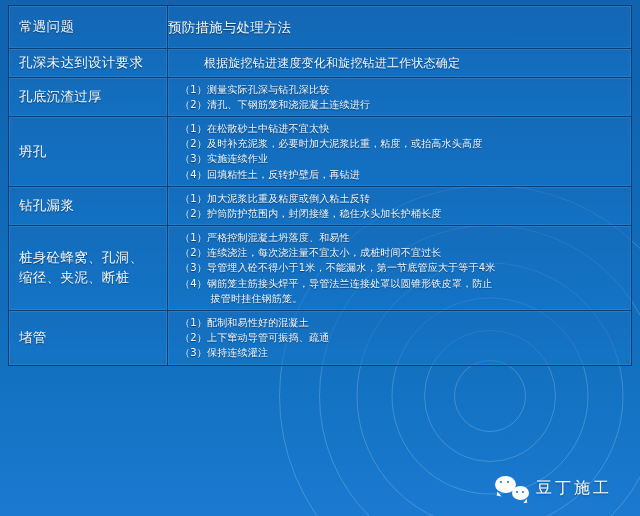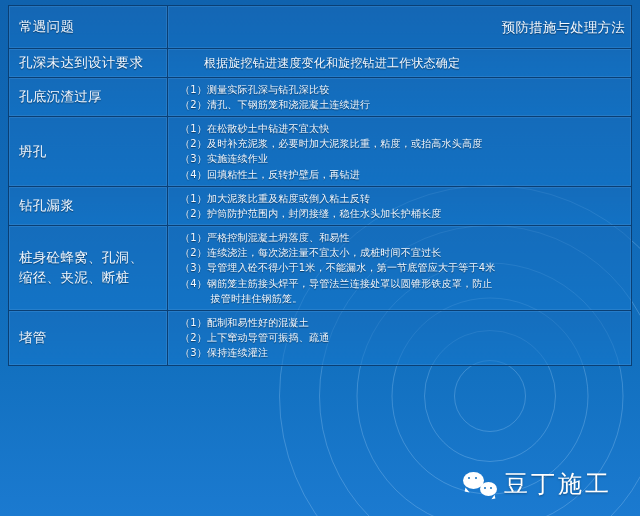--- a/index.html
+++ b/index.html
@@ -88,21 +88,21 @@
   
   tr.header td {
     background: linear-gradient(180deg, rgba(22,104,182,0.8), rgba(18,110,192,0.7));
     height: 34px;
   }
   tr.header td.col-issue,
   tr.header td.col-measure {
     font-size: 13.5px;
   }
   tr.header td.col-measure {
-    text-align: right;
+    text-align: left;
     padding-left: 0;
   }
   
   td.single-line {
     padding-left: 36px;
     font-size: 12px;
   }
   ol.items {
     margin: 0;
     padding: 0;
@@ -166,21 +166,21 @@
     width: 2.4px; height: 2.4px;
     background: #1270bf;
     border-radius: 50%;
   }
   .d1 { left: 5px;  top: 5px; }
   .d2 { left: 12px; top: 5px; }
   .d3 { right: 11px; bottom: 7px; }
   .d4 { right: 5px;  bottom: 7px; }
   .logo-text {
     color: #ffffff;
-    font-size: 24px;
+    font-size: 16px;
     letter-spacing: 3px;
     font-family: Liberation Sans, sans-serif;
     text-shadow: 0 1px 2px rgba(0,0,0,0.35);
   }
 </style>
 </head>
 <body>
 
 <div id="page">
 

